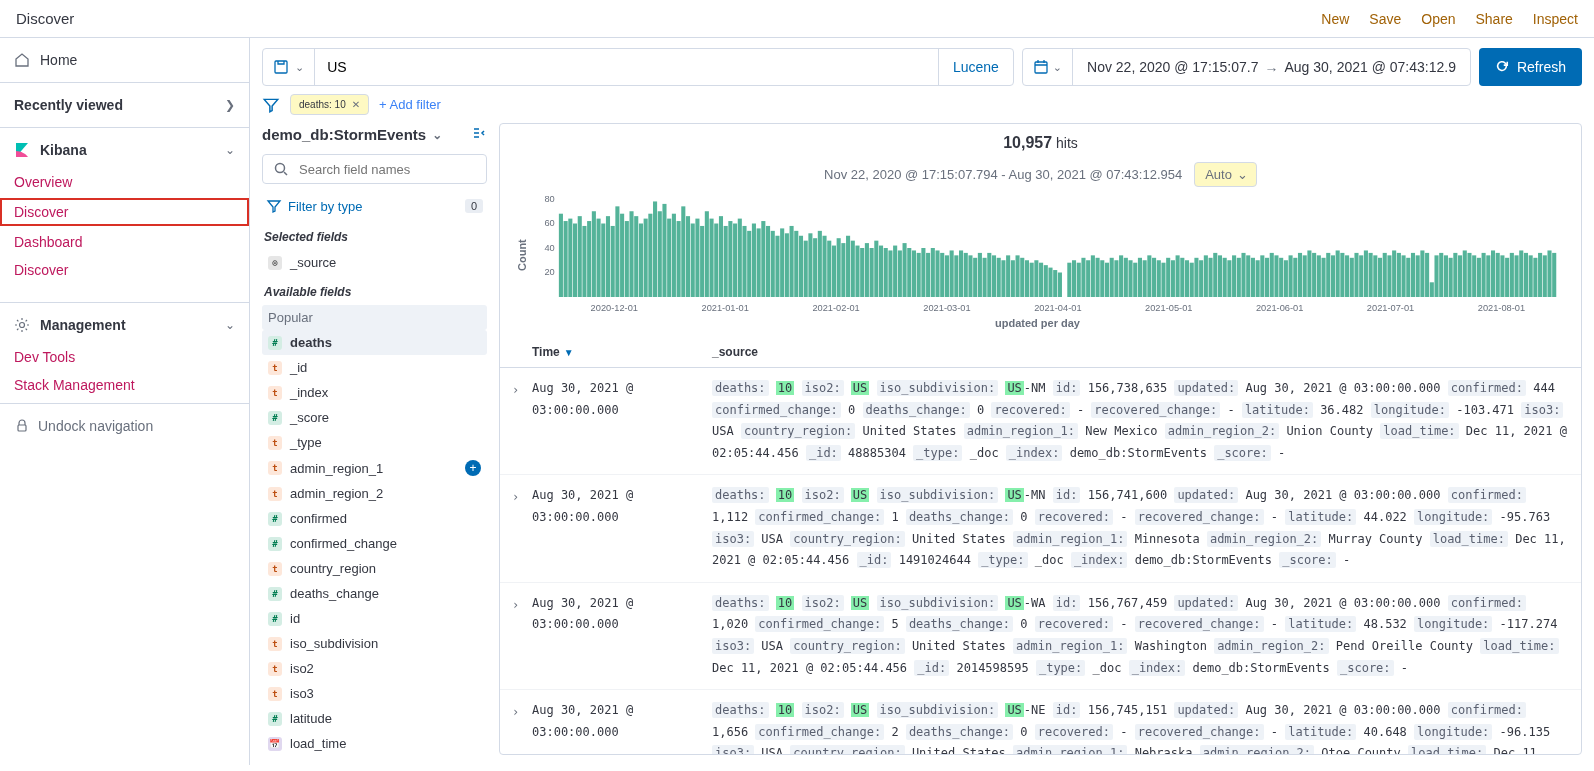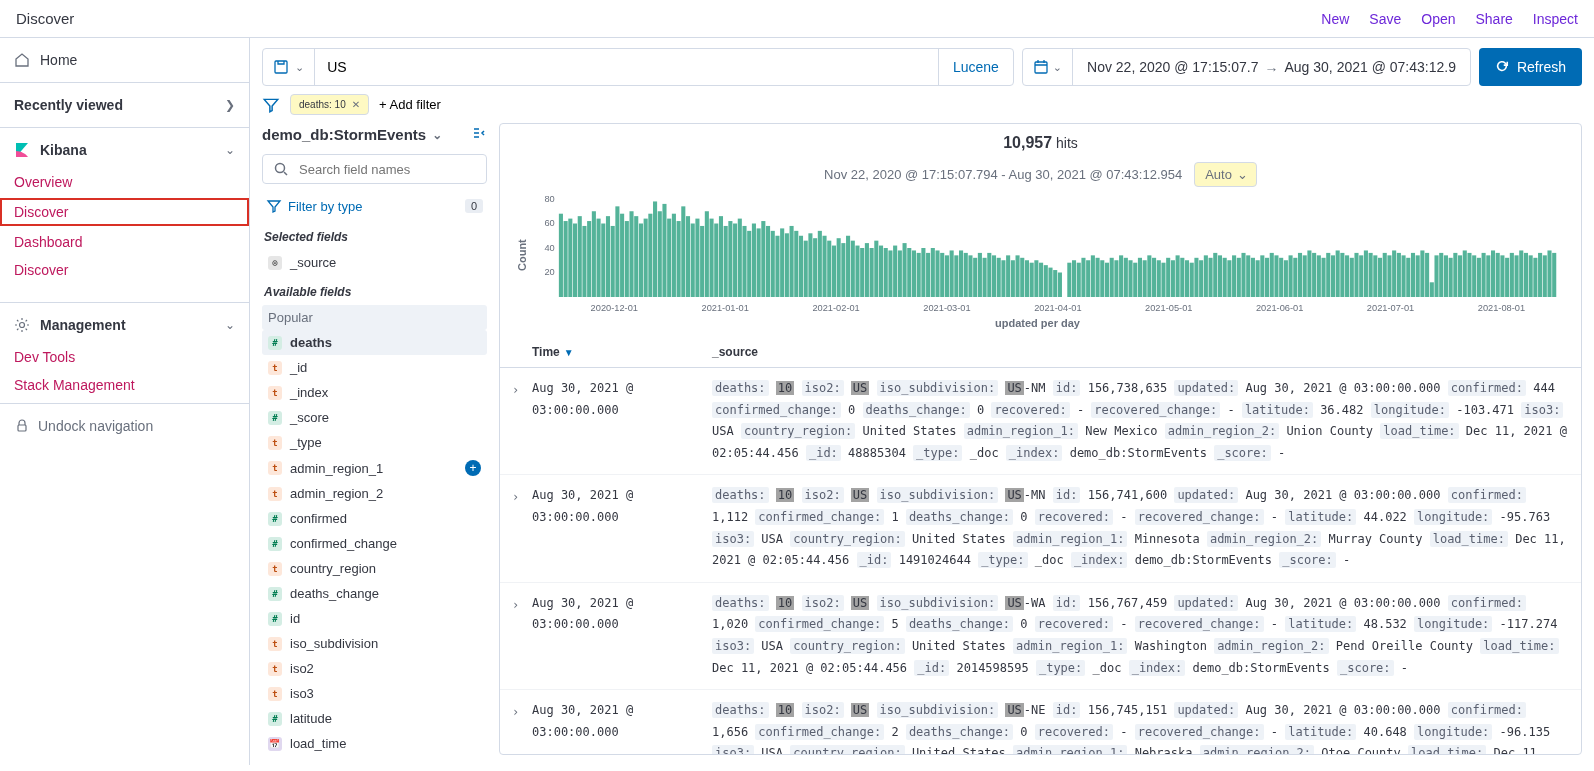--- a/index.html
+++ b/index.html
@@ -1,20 +1,20 @@
 <!DOCTYPE html>
 <html><head>
 <meta charset="utf-8">
 <style>
 * { box-sizing: border-box; margin: 0; padding: 0; }
 body { font-family: -apple-system, BlinkMacSystemFont, "Segoe UI", Helvetica, Arial, sans-serif; font-size: 14px; color: #343741; background: #fff; }
 .topbar { display: flex; justify-content: space-between; align-items: center; padding: 10px 16px; border-bottom: 1px solid #d3dae6; }
 .topbar .title { font-size: 15px; }
 .topbar .actions { display: flex; gap: 20px; }
-.topbar .actions a { color: #6d28d9; text-decoration: none; cursor: pointer; }
+.topbar .actions a { color: #a16207; text-decoration: none; cursor: pointer; }
 .main { display: flex; height: calc(100vh - 44px); }
 .leftnav { width: 250px; border-right: 1px solid #d3dae6; display: flex; flex-direction: column; padding-top: 4px; }
 .nav-item { display: flex; align-items: center; justify-content: space-between; padding: 10px 14px; cursor: pointer; }
 .nav-item .label { display: flex; align-items: center; gap: 10px; }
 .nav-item .chev { color: #69707d; font-size: 12px; }
 .nav-item.bold .label { font-weight: 600; }
 .nav-sub { padding: 6px 14px; color: #be185d; cursor: pointer; }
 .nav-sub.highlight { border: 2px solid #d93025; padding: 4px 12px; margin: 2px 0; }
 .nav-divider { border-top: 1px solid #d3dae6; margin: 4px 0; }
 .undock { display: flex; align-items: center; gap: 8px; padding: 10px 14px; color: #69707d; cursor: pointer; }
@@ -28,21 +28,21 @@
 .search-lang { padding: 10px 14px; border-left: 1px solid #d3dae6; color: #006bb4; cursor: pointer; }
 .datepicker { display: flex; align-items: center; border: 1px solid #d3dae6; border-radius: 4px; overflow: hidden; }
 .dp-icon { display:flex; align-items:center; gap:4px; padding: 10px 10px; border-right: 1px solid #d3dae6; color: #006bb4; }
 .dp-range { padding: 10px 14px; display: flex; align-items: center; gap: 6px; }
 .dp-arrow { color: #69707d; }
 .refresh-btn { display: flex; align-items: center; gap: 8px; background: #006bb4; color: #fff; border: none; border-radius: 4px; padding: 10px 16px; font-size: 14px; cursor: pointer; }
 .filterbar { display: flex; align-items: center; gap: 10px; }
 .filter-icon { color: #006bb4; display:flex; align-items:center; cursor:pointer; }
 .filter-pill { display: flex; align-items: flex-start; gap: 6px; background: #fef9c3; border: 1px solid #d3dae6; border-radius: 4px; padding: 4px 8px; font-size: 10px; }
 .filter-pill .x { cursor: pointer; color: #69707d; }
-.add-filter { color: #000000; cursor: pointer; font-size: 13px; }
+.add-filter { color: #3b82f6; cursor: pointer; font-size: 13px; }
 .workspace { flex: 1; display: flex; gap: 12px; overflow: hidden; }
 .fieldpanel { width: 225px; display: flex; flex-direction: column; font-size: 13px; overflow-y: auto; }
 .fieldpanel-header { display: flex; align-items: center; justify-content: space-between; padding: 2px 0 10px 0; }
 .fieldpanel-header .st { display: flex; align-items: center; gap: 6px; font-weight: 700; font-size: 15px; }
 .collapse-icon { color: #006bb4; cursor: pointer; }
 .field-search { display: flex; align-items: center; gap: 10px; border: 1px solid #d3dae6; border-radius: 4px; padding: 6px 10px; margin-bottom: 8px; }
 .field-search input { border: none; outline: none; flex: 1; font-size: 13px; }
 .filter-type { display: flex; align-items: center; justify-content: space-between; padding: 6px 4px; color: #006bb4; cursor: pointer; }
 .filter-type .count { background: #e9edf3; color: #343741; border-radius: 3px; padding: 1px 6px; font-size: 11px; }
 .section-label { font-weight: 700; padding: 10px 2px 6px 2px; font-size: 12px; font-style: italic; }
@@ -71,21 +71,21 @@
 .th-exp { width: 20px; }
 .th-time { width: 180px; display: flex; align-items: center; gap: 4px; }
 .th-time .sort { color: #006bb4; font-size: 10px; }
 .th-src { flex: 1; }
 .data-row { display: flex; border-bottom: 1px solid #f0f2f5; padding: 10px 12px; font-family: Menlo, Consolas, monospace; font-size: 12px; line-height: 1.8; }
 .data-row .exp { width: 20px; color: #69707d; cursor: pointer; padding-top: 2px; }
 .data-row .time { width: 180px; padding-right: 10px; }
 .data-row .src { flex: 1; word-break: break-word; }
 .kv .k { background: #eef2f7; color: #5a6070; padding: 1px 3px; border-radius: 2px; }
 .kv .v {}
-.kv .hl { background: #a3a3a3; padding: 0 2px; }
+.kv .hl { background: #86efac; padding: 0 2px; }
 </style>
 </head>
 <body>
 
 <div class="topbar">
   <div class="title">Discover</div>
   <div class="actions">
     <a>New</a>
     <a>Save</a>
     <a>Open</a>

